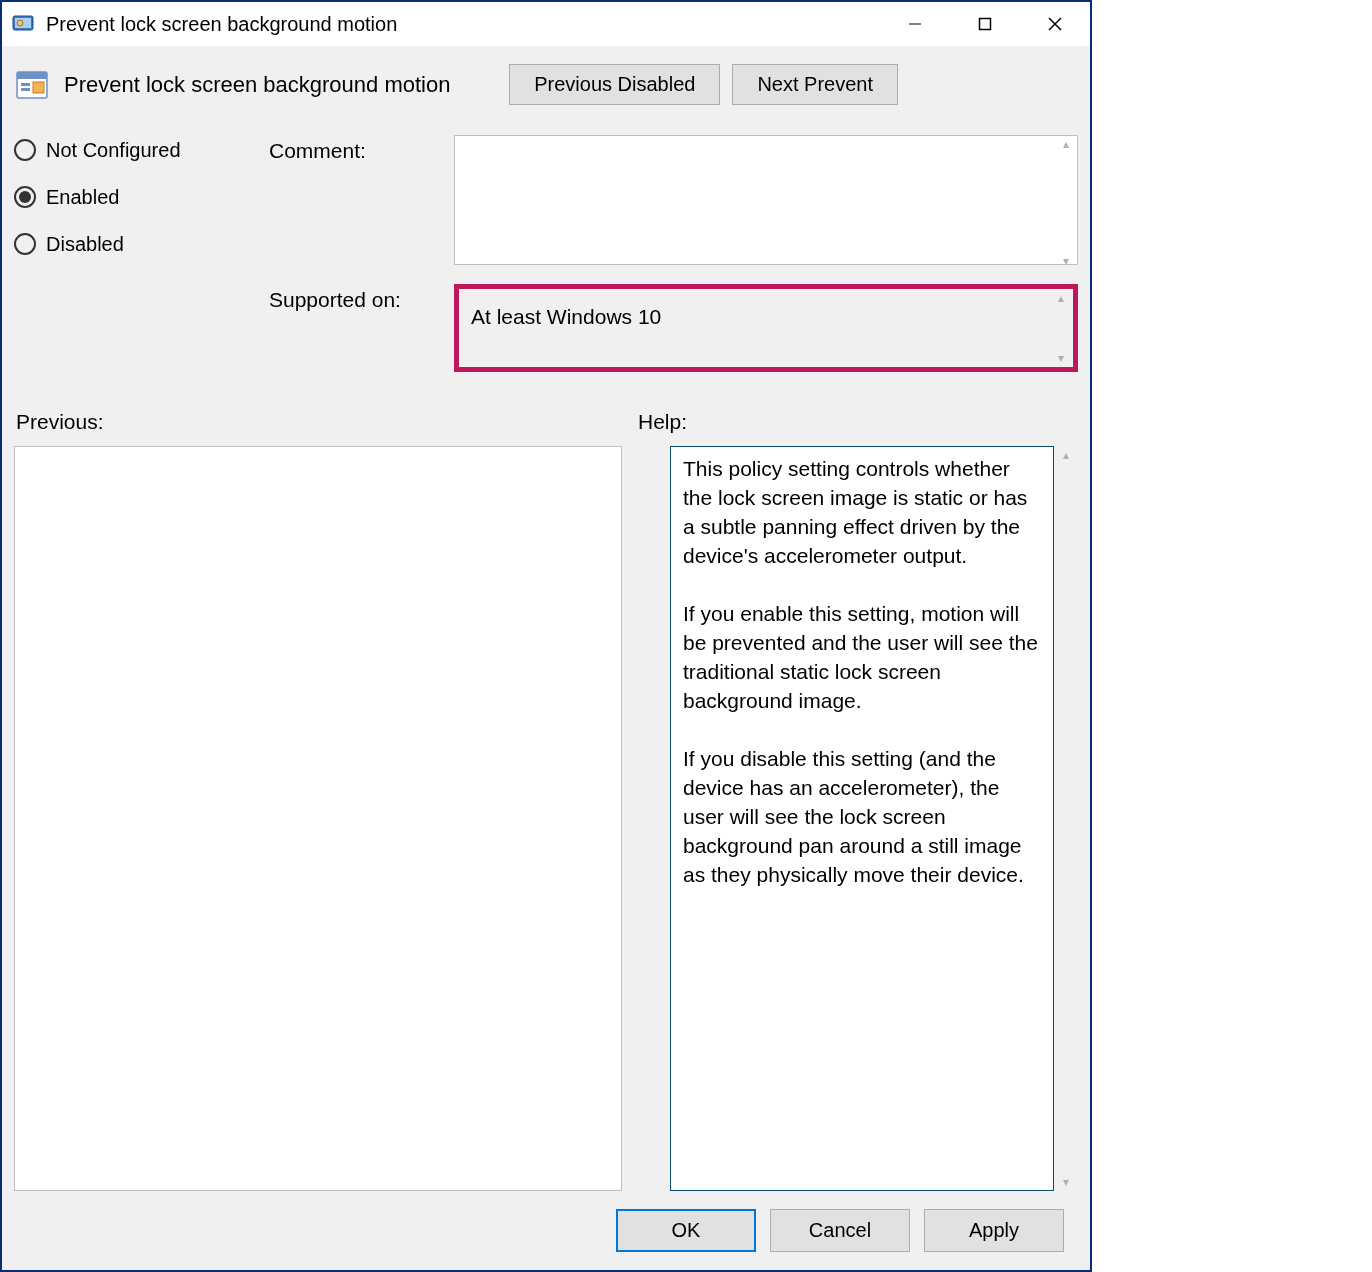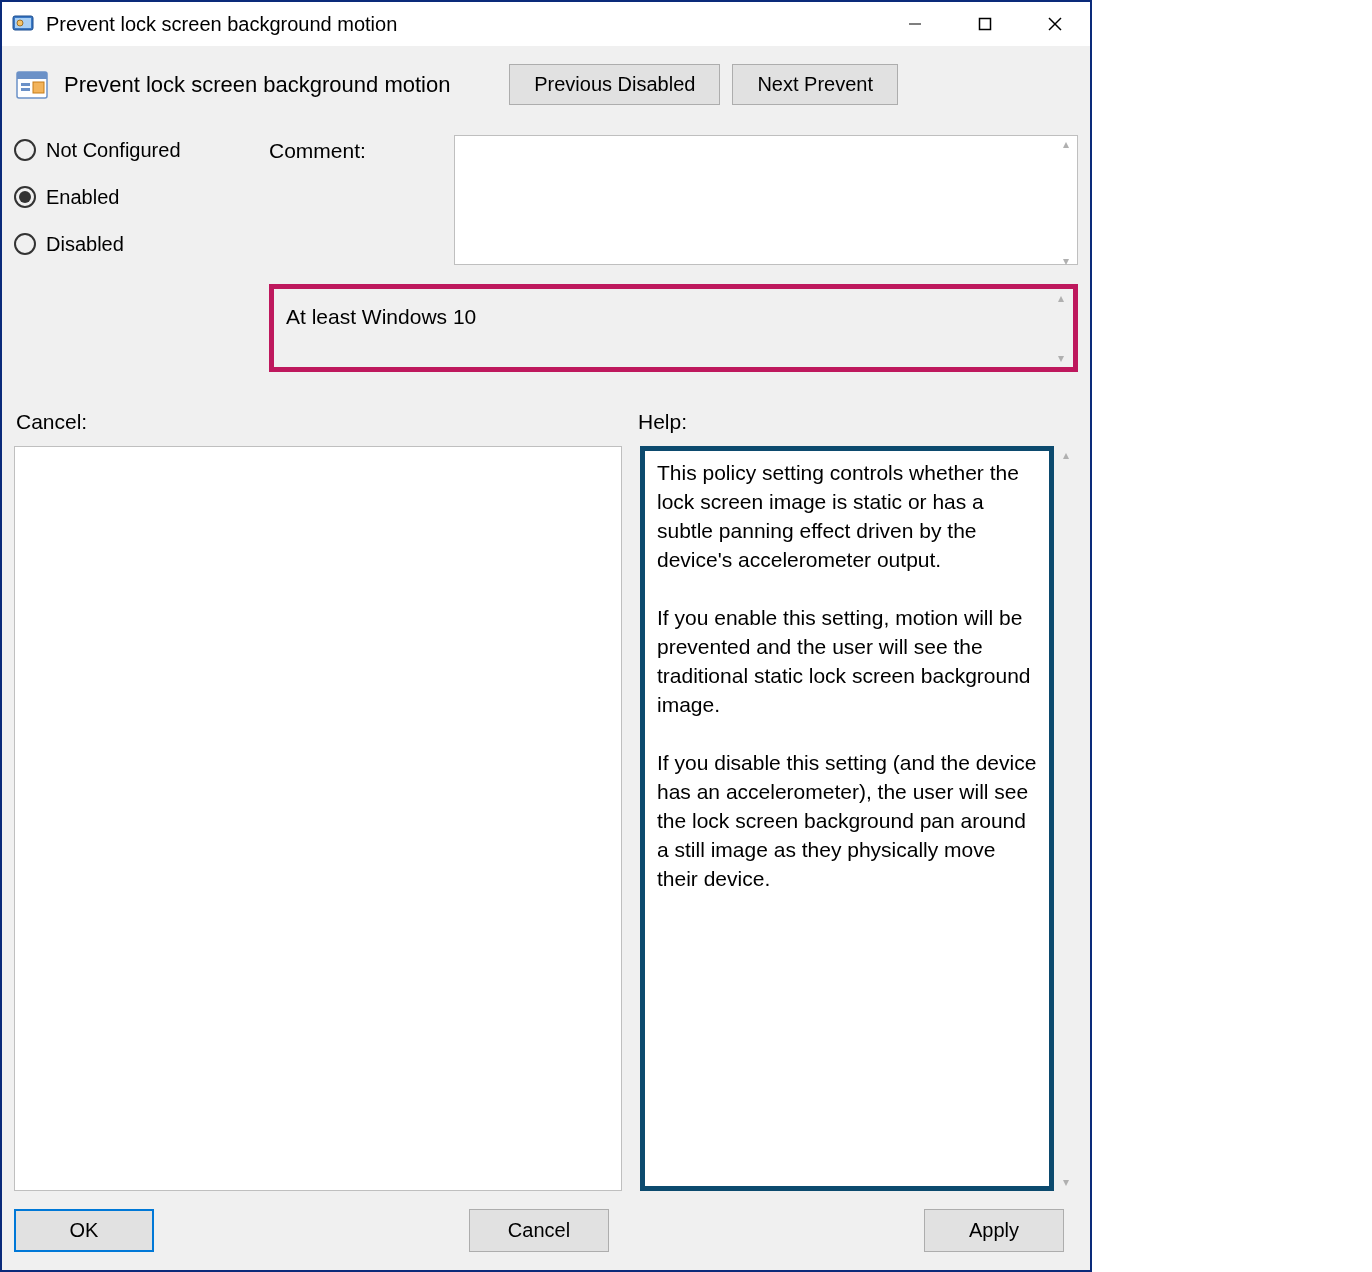--- a/index.html
+++ b/index.html
@@ -118,35 +118,36 @@
   .panels-row { display: flex; flex: 1; gap: 18px; min-height: 0; }
   .options-panel {
     width: 608px;
     background: #fff;
     border: 1px solid #bfbfbf;
   }
   .help-panel-wrap { flex: 1; display: flex; }
   .help-panel {
     flex: 1;
     background: #fff;
-    border: 5px solid #0c4a6e;
+    border: 1px solid #0c4a6e;
     padding: 8px 12px;
     font-size: 21px;
     line-height: 1.38;
     overflow: hidden;
     position: relative;
+    margin-left: 30px;
   }
   .help-scroll {
     width: 24px;
     display: flex; flex-direction: column; justify-content: space-between;
     padding: 2px 0;
   }
   .help-scroll span { color: #b0b0b0; font-size: 12px; text-align: center; }
   .footer {
-    display: flex; justify-content: space-between; gap: 14px;
+    display: flex; justify-content: flex-end; gap: 14px;
     padding: 18px 14px 6px 0;
   }
   .footer .gp-btn { width: 140px; text-align: center; padding: 8px 0; }
   .ok-btn { border: 2px solid #0078d7; background: #e1e1e1; }
   .box-with-scroll { position: relative; }
 </style>
 </head>
 <body>
 
 <div class="window">
@@ -220,33 +221,34 @@
           <div class="label-col">Comment:</div>
           <div class="field-col box-with-scroll">
             <textarea class="comment-box" style=""></textarea>
             <div class="scroll-arrows">
                 <span>▴</span>
                 <span>▾</span>
               </div>
           </div>
         </div>
         <div class="supported-row">
+          <div class="label-col">Supported on:</div>
           <div class="supported-box box-with-scroll">
             <span>At least Windows 10</span>
             <div class="scroll-arrows">
                 <span>▴</span>
                 <span>▾</span>
               </div>
           </div>
         </div>
       </div>
     </div>
 
     <div class="labels-row">
-      <span class="options-label">Cancel:</span>
+      <span class="options-label">Previous:</span>
       <span>Help:</span>
     </div>
 
     <div class="panels-row">
       <div class="options-panel"></div>
       <div class="help-panel-wrap">
         <div class="help-panel">
           <div style="white-space: pre-wrap;">This policy setting controls whether the lock screen image is static or has a subtle panning effect driven by the device's accelerometer output.
 
 If you enable this setting, motion will be prevented and the user will see the traditional static lock screen background image.

